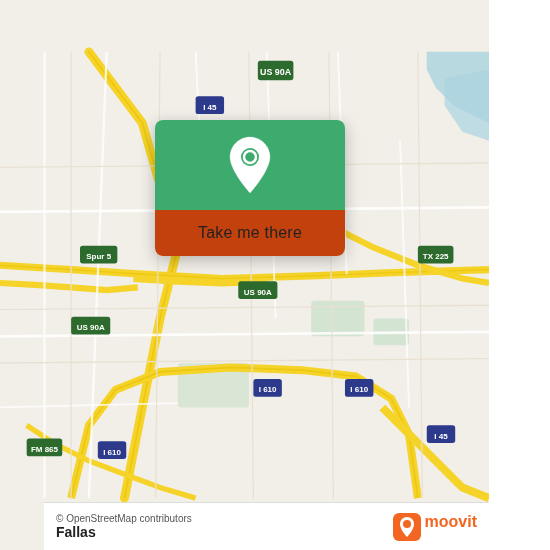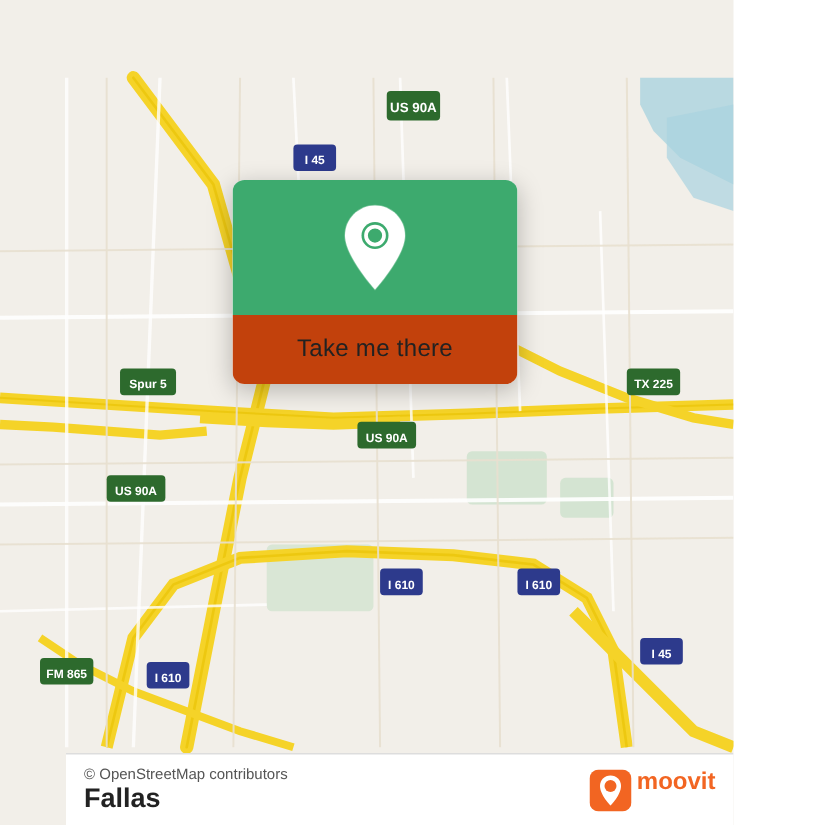--- a/index.html
+++ b/index.html
@@ -49,21 +49,21 @@
       display: flex;
       flex-direction: column;
     }
 
     .bottom-attribution {
       font-size: 10px;
       color: #555;
     }
 
     .bottom-location {
-      font-size: 18px;
+      font-size: 14px;
       font-weight: bold;
       color: #222;
     }
 
     .moovit-logo {
       display: flex;
       gap: 4px;
     }
 
     .moovit-icon {

